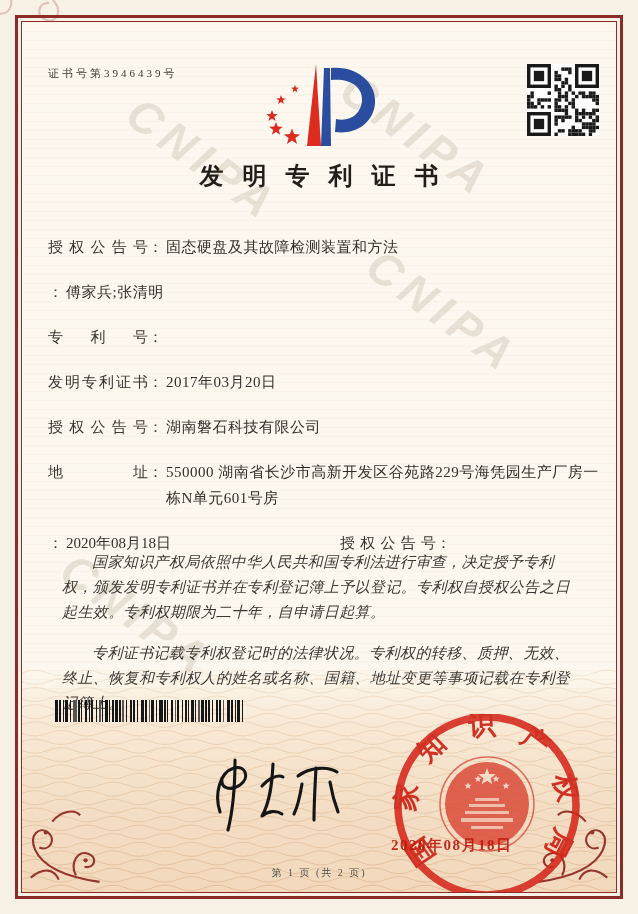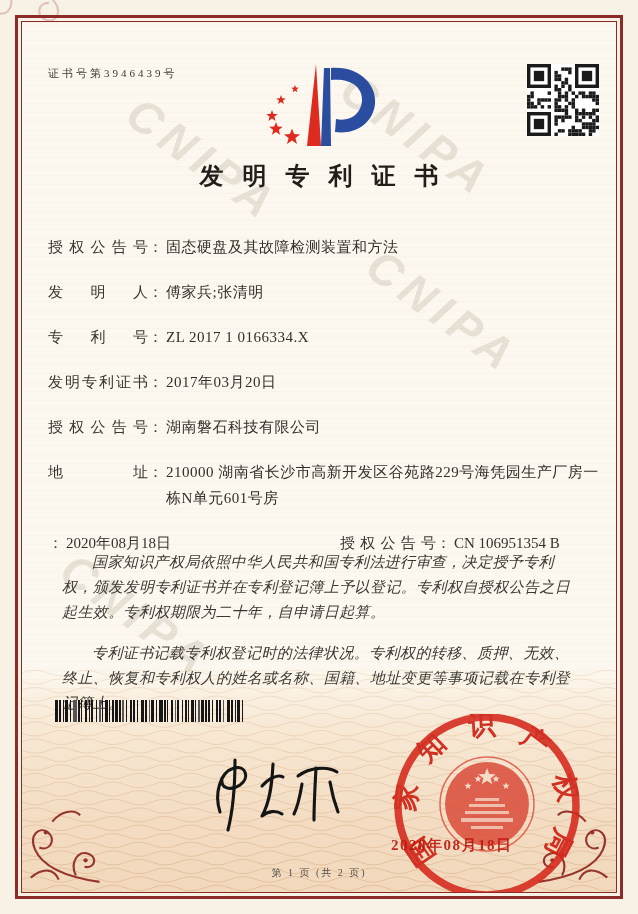--- a/index.html
+++ b/index.html
@@ -257,51 +257,48 @@
 
     <div class="title">发明专利证书</div>
 
     <div class="fields">
       <div class="field-row">
         <span class="flabel">授权公告号</span>
           <span class="fcolon">：</span>
         <span class="fvalue">固态硬盘及其故障检测装置和方法</span>
       </div>
       <div class="field-row">
-        <span class="flabel">发明人</span>
           <span class="fcolon">：</span>
         <span class="fvalue">傅家兵;张清明</span>
       </div>
       <div class="field-row">
         <span class="flabel">专利号</span>
           <span class="fcolon">：</span>
-        <span class="fvalue">ZL 2017 1 0166334.X</span>
       </div>
       <div class="field-row">
         <span class="flabel">发明专利证书</span>
           <span class="fcolon">：</span>
         <span class="fvalue">2017年03月20日</span>
       </div>
       <div class="field-row">
         <span class="flabel">授权公告号</span>
           <span class="fcolon">：</span>
         <span class="fvalue">湖南磐石科技有限公司</span>
       </div>
       <div class="field-row">
         <span class="flabel">地址</span>
           <span class="fcolon">：</span>
-        <span class="fvalue">210000 湖南省长沙市高新开发区谷苑路229号海凭园生产厂房一栋N单元601号房</span>
+        <span class="fvalue">550000 湖南省长沙市高新开发区谷苑路229号海凭园生产厂房一栋N单元601号房</span>
       </div>
       <div class="field-row">
           <span class="fcolon">：</span>
         <span>2020年08月18日</span>
         <span class="pair2">
           <span class="flabel">授权公告号</span>
             <span class="fcolon">：</span>
-          <span>CN 106951354 B</span>
         </span>
       </div>
     </div>
 
     <div class="paras">
       <p>国家知识产权局依照中华人民共和国专利法进行审查，决定授予专利权，颁发发明专利证书并在专利登记簿上予以登记。专利权自授权公告之日起生效。专利权期限为二十年，自申请日起算。</p>
       <p>专利证书记载专利权登记时的法律状况。专利权的转移、质押、无效、终止、恢复和专利权人的姓名或名称、国籍、地址变更等事项记载在专利登记簿上。</p>
     </div>
 
     <svg class="barcode" id="barcode-svg" viewBox="0 0 192 22">

